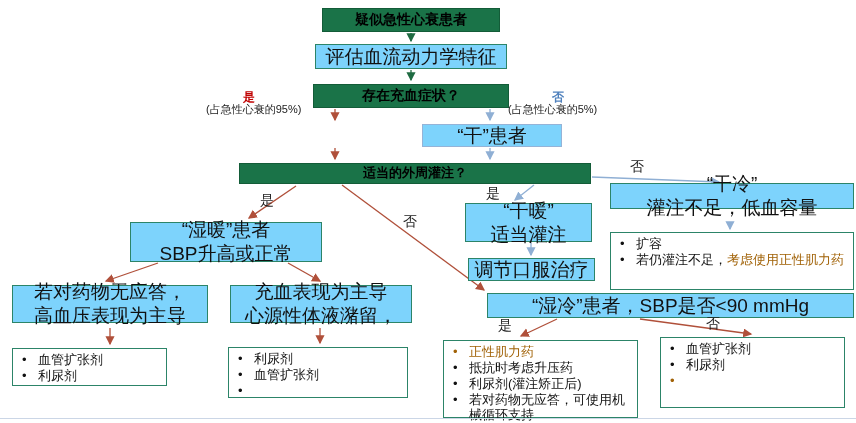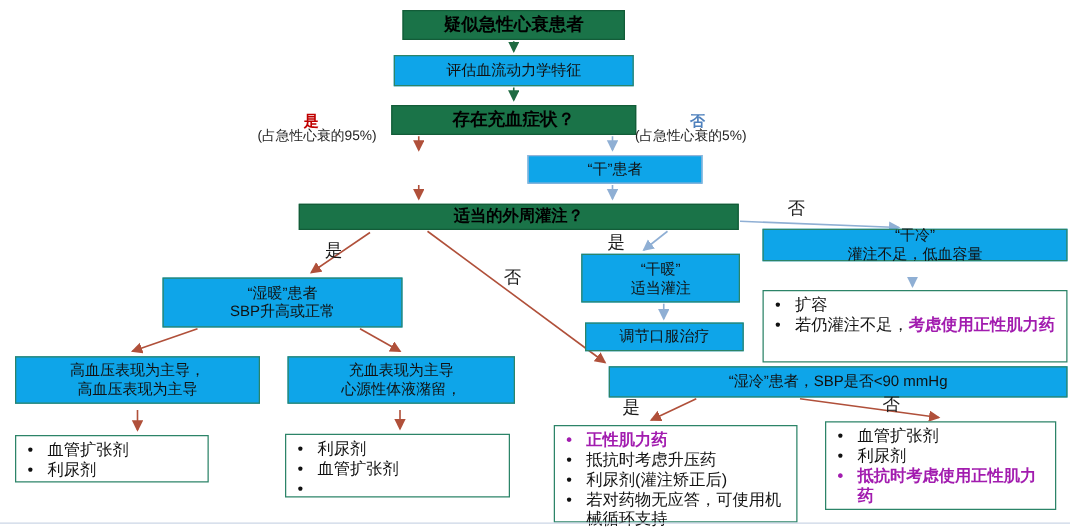--- a/index.html
+++ b/index.html
@@ -8,36 +8,36 @@
     font-family:"Liberation Sans",sans-serif;overflow:hidden;
   }
   .stage svg.arrows{position:absolute;left:0;top:0;pointer-events:none;}
   .gbox{
     position:absolute;background:#1A7348;border:1px solid #135C38;
     color:#000;font-weight:bold;font-size:14px;line-height:1.1;
     display:flex;align-items:center;justify-content:center;box-sizing:border-box;
     text-align:left;
   }
   .box{
-    position:absolute;background:#0ea5e9;border:1.4px solid #2C8468;
-    color:#111;font-size:12px;line-height:1.25;box-sizing:border-box;
+    position:absolute;background:#7dd3fc;border:1.4px solid #2C8468;
+    color:#111;font-size:19px;line-height:1.25;box-sizing:border-box;
     display:flex;flex-direction:column;align-items:center;justify-content:center;
     text-align:center;
   }
   .box.blue{border-color:#95B3D7;}
   .list{
     position:absolute;background:#fff;border:1.4px solid #2C8468;
     color:#111;font-size:13px;line-height:1.22;box-sizing:border-box;
     display:flex;flex-direction:column;justify-content:flex-start;
     padding:3px 4px 2px 7px;text-align:left;
   }
   .li{display:flex;}
   .li .b{flex:0 0 16px;text-align:left;padding-left:2px;}
   .li .t{flex:1;}
-  .red{color:#a21caf;font-weight:bold;}
+  .red{color:#a16207;font-weight:normal;}
   .lbl{position:absolute;font-size:14px;color:#1a1a1a;line-height:1;white-space:nowrap;}
   .lbl.small{font-size:11px;color:#222;}
   .lbl.redlbl{color:#C00000;font-weight:bold;font-size:12px;}
   .lbl.bluelbl{color:#4F81BD;font-weight:bold;font-size:12px;}
   .ag{stroke:#1F6B42;stroke-width:1.3;}
   .ar{stroke:#B0503A;stroke-width:1.3;}
   .ab{stroke:#8FAFD4;stroke-width:1.3;}
   .bottom-line{position:absolute;left:0;top:418px;width:856px;height:1px;background:#CBD6E6;}
 </style>
 </head>
@@ -119,21 +119,21 @@
     </div>
     <div class="li">
       <span class="b">•</span>
       <span class="t"><span>若仍灌注不足，</span><span class="red">考虑使用正性肌力药</span></span>
     </div>
   </div>
 
   <div class="box" style="left:468px;top:258px;width:127px;height:23px">调节口服治疗</div>
 
   <div class="box" style="left:12px;top:285px;width:196px;height:38px">
-    <div>高血压表现为主导，</div>
+    <div>若对药物无应答，</div>
     <div>高血压表现为主导</div>
   </div>
 
   <div class="box" style="left:230px;top:285px;width:182px;height:38px">
     <div>充血表现为主导</div>
     <div>心源性体液潴留，</div>
   </div>
 
   <div class="list" style="left:12px;top:348px;width:155px;height:38px">
     <div class="li">
@@ -188,19 +188,18 @@
     <div class="li">
       <span class="b">•</span>
       <span class="t">血管扩张剂</span>
     </div>
     <div class="li">
       <span class="b">•</span>
       <span class="t">利尿剂</span>
     </div>
     <div class="li">
       <span class="b red">•</span>
-      <span class="t red">抵抗时考虑使用正性肌力药</span>
     </div>
   </div>
 
   <div class="bottom-line"></div>
 
 </div>
 
 </body></html>

